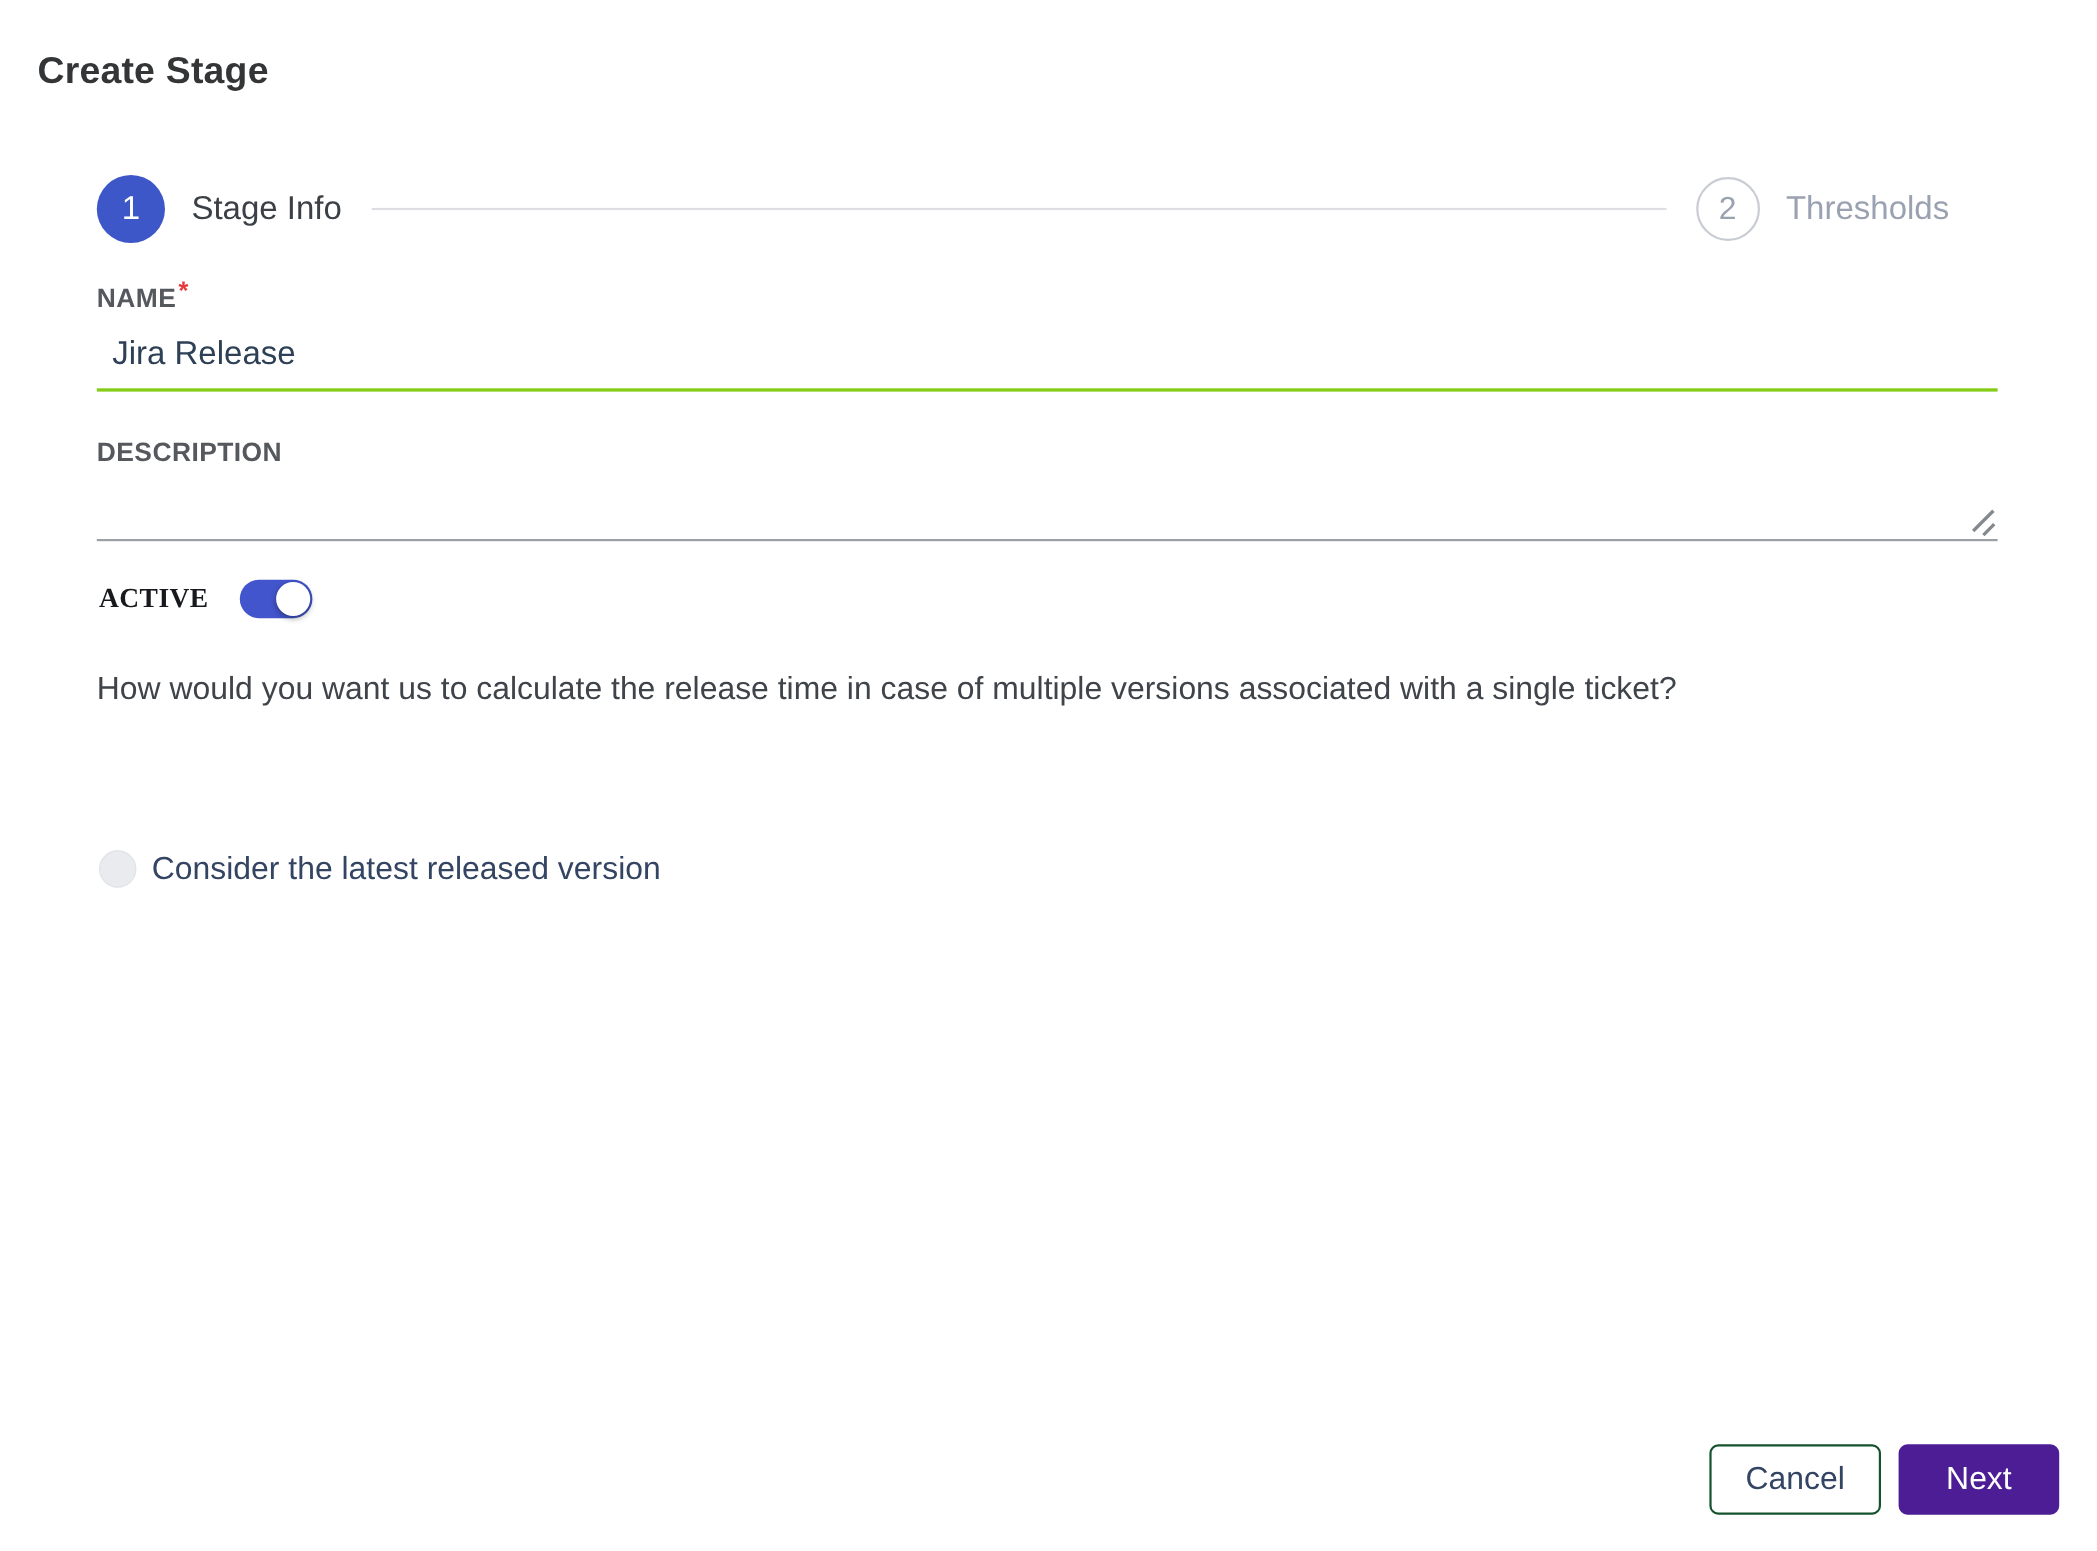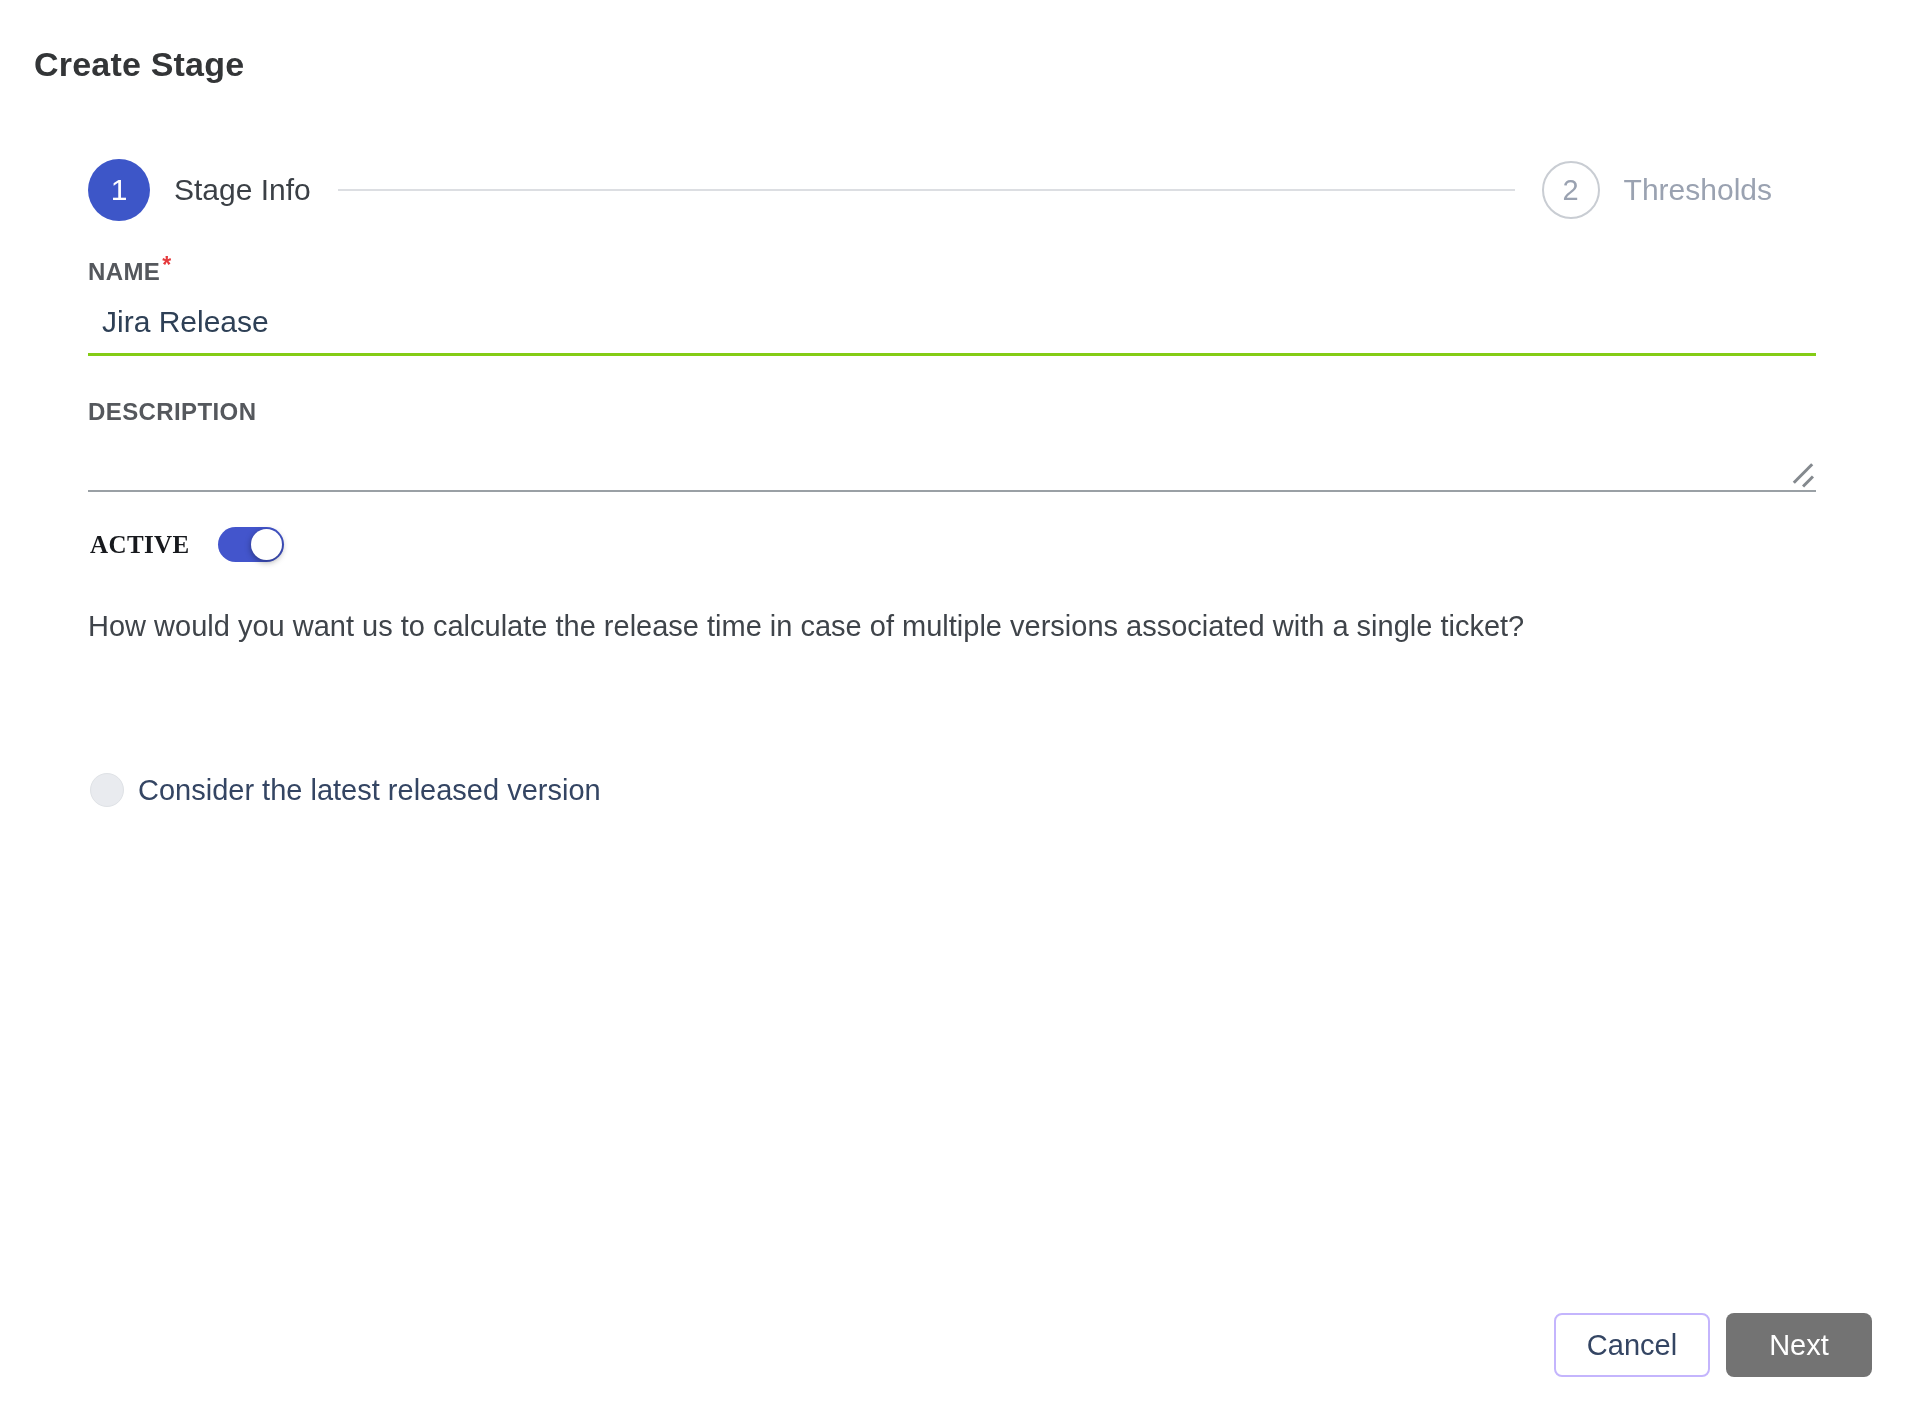--- a/index.html
+++ b/index.html
@@ -70,23 +70,23 @@
   .radio-outer.selected { border:3px solid #2e80ed; background:#ffffff; }
   .radio-outer.unselected { background:#e9ebef; border:1px solid #dfe2e6; }
   .radio-dot { width:18px; height:18px; border-radius:50%; background:#2e80ed; }
   .radio-label { margin-left:14px; font-size:29px; color:#344563; }
 
   
   .footer { position:absolute; right:34px; bottom:33px; display:flex; gap:16px; }
   .btn { height:64px; border-radius:8px; font-size:29px; display:flex;
          align-items:center; justify-content:center; cursor:pointer;
          font-family:"Liberation Sans", sans-serif; }
-  .btn-cancel { width:156px; background:#ffffff; border:2px solid #c4b5fd;
+  .btn-cancel { width:156px; background:#ffffff; border:2px solid #14532d;
                 color:#344563; }
-  .btn-next { width:146px; background:#737373; border:none; color:#ffffff; }
+  .btn-next { width:146px; background:#4c1d95; border:none; color:#ffffff; }
 </style>
 </head>
 <body>
 
 <div class="page">
 
   <div class="page-title">Create Stage</div>
 
   <div class="stepper">
     <div class="step">

